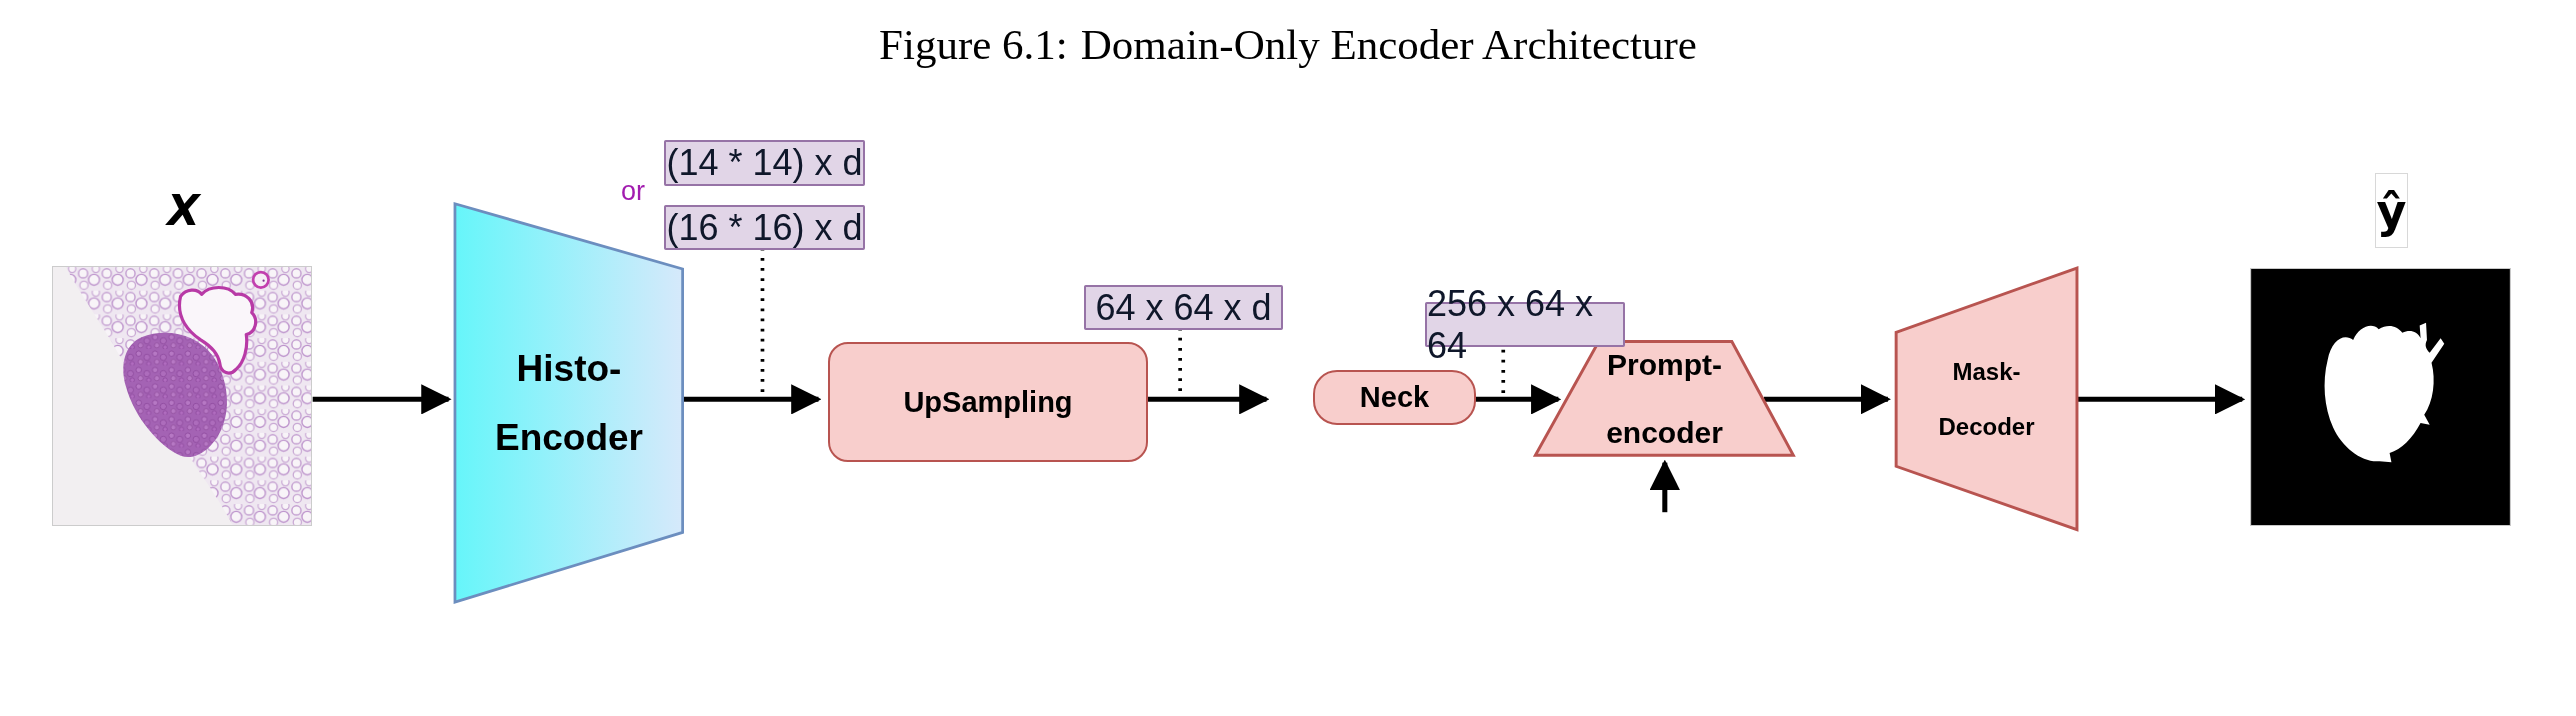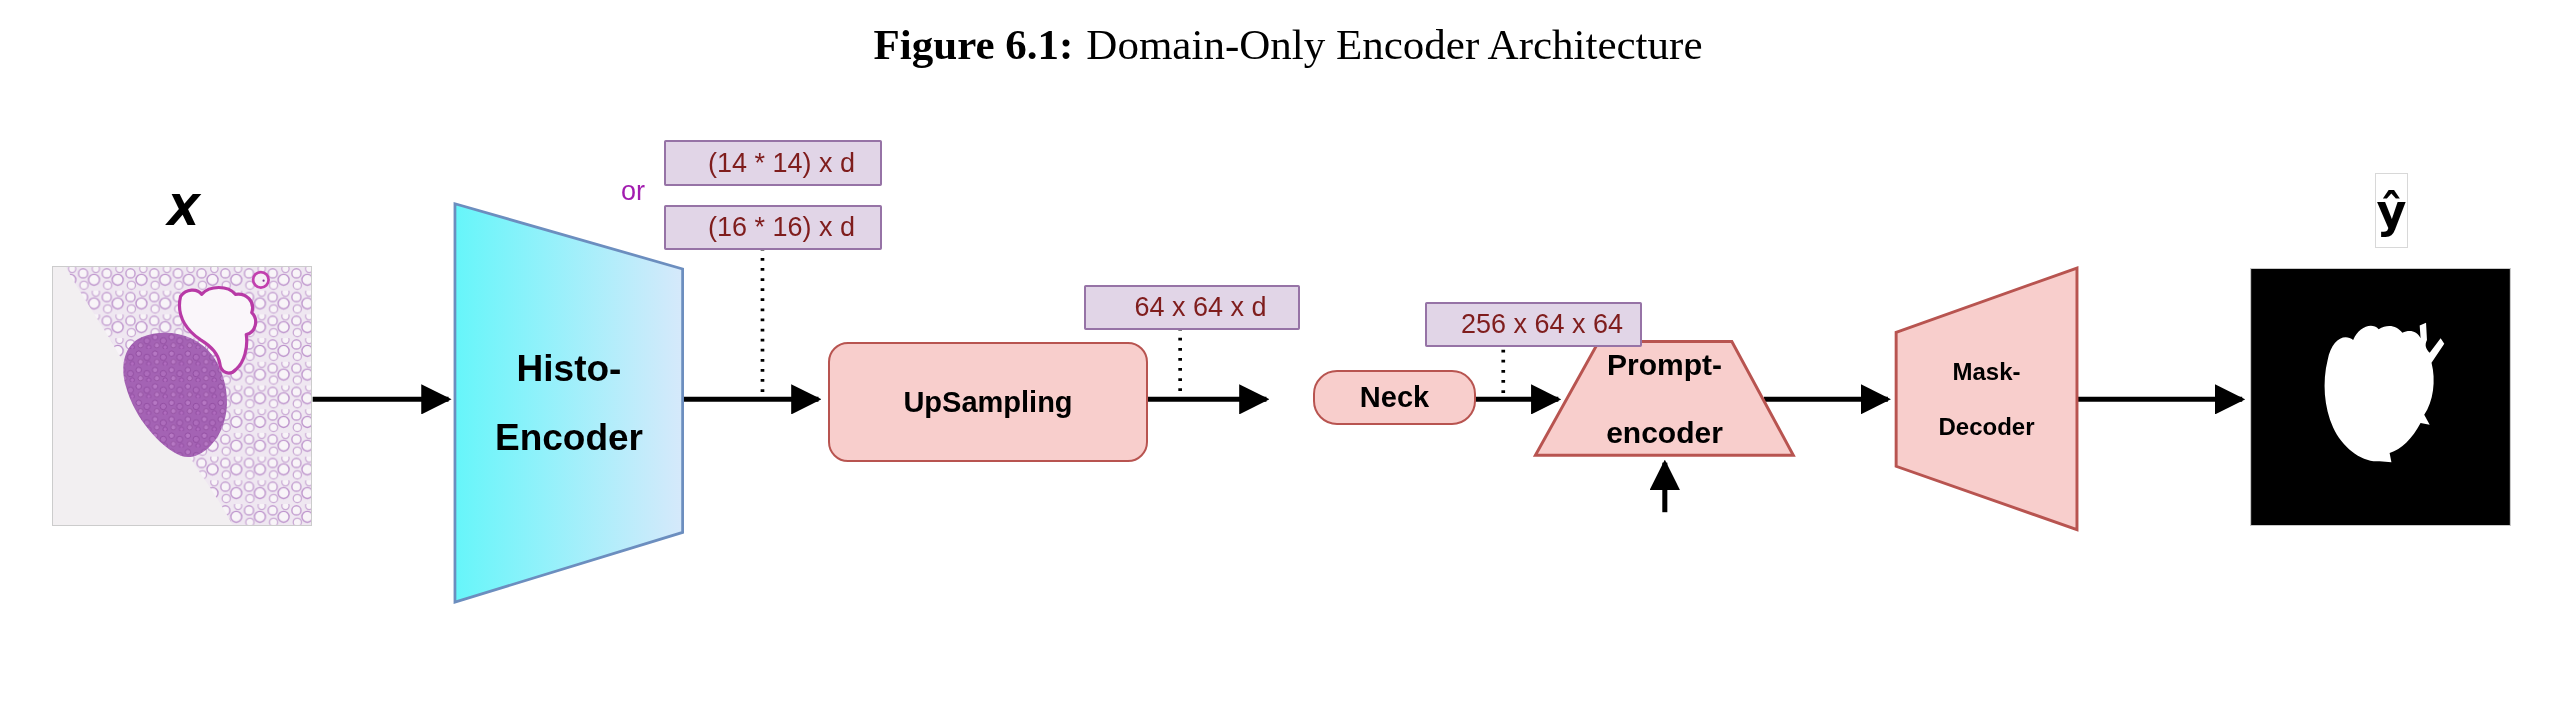--- a/index.html
+++ b/index.html
@@ -1,36 +1,36 @@
 <!DOCTYPE html>
 <html style="--encoder-gradient-start: #66f6fa; --encoder-gradient-end: #d6e9fb; --encoder-border: #6c8ebf; --dim-fill: #e1d5e7; --dim-border: #9673a6; --block-fill: #f8cecc; --block-border: #b85450; --arrow: #000000; --mask-bg: #000000; --mask-fg: #ffffff; --histo-bg: #f2eff1; --histo-tissue: #c9a8d4; --histo-dense: #a463b4; --histo-airway-stroke: #b83aa6;font-size:14.7px"><head>
 <meta charset="utf-8">
 <style>
   html,body{margin:0;padding:0;background:#ffffff;}
   .canvas{position:relative;width:2576px;height:716px;background:#fff;overflow:hidden;
           font-family:"Liberation Sans",sans-serif;}
   
   .fig-title{position:absolute;left:0;top:20px;width:100%;text-align:center;
              font-family:"Liberation Serif",serif;font-size:43px;color:#000;}
-  .fig-title .flabel{font-weight:bold;margin-right:13px;}
+  .fig-title .flabel{font-weight:normal;margin-right:13px;}
   
   svg.overlay{position:absolute;left:0;top:0;width:2576px;height:716px;overflow:visible;}
   .arrow-line{stroke:var(--arrow);stroke-width:5.5;fill:none;}
   .dotline{stroke:var(--arrow);stroke-width:4;fill:none;stroke-dasharray:3 8;}
   .enc-shape{stroke:var(--encoder-border);stroke-width:3;fill:url(#encGrad);}
   .pink-shape{fill:var(--block-fill);stroke:var(--block-border);stroke-width:3.2;}
   stop.g0{stop-color:var(--encoder-gradient-start);}
   stop.g1{stop-color:var(--encoder-gradient-end);}
   
   .abs{position:absolute;}
   .node-label{display:flex;flex-direction:column;align-items:center;justify-content:center;
               text-align:right;font-weight:bold;color:#000;gap:24px;}
   .dim-box{position:absolute;background:var(--dim-fill);border:2.3px solid var(--dim-border);
            border-radius:1.8px;display:flex;align-items:center;justify-content:center;
-           font-size:27px;color:#7f1d1d;padding-left:17px;}
+           font-size:36px;color:#0f172a;}
   .pink-box{position:absolute;background:var(--block-fill);border:2.8px solid var(--block-border);
             display:flex;align-items:center;justify-content:center;color:#000;font-weight:bold;}
   .hand{font-family:"DejaVu Sans",sans-serif;font-weight:bold;font-style:italic;color:#000;}
   .or-label{position:absolute;font-size:27px;color:#a21caf;}
   .yhat-box{position:absolute;border:0.9px solid #d8d8d8;background:#fff;
             display:flex;align-items:center;justify-content:center;
             font-family:"DejaVu Sans",sans-serif;font-weight:bold;font-size:46px;font-style:normal;}
   .img-frame{position:absolute;border:0.9px solid #cccccc;box-sizing:border-box;}
 </style>
 </head>

